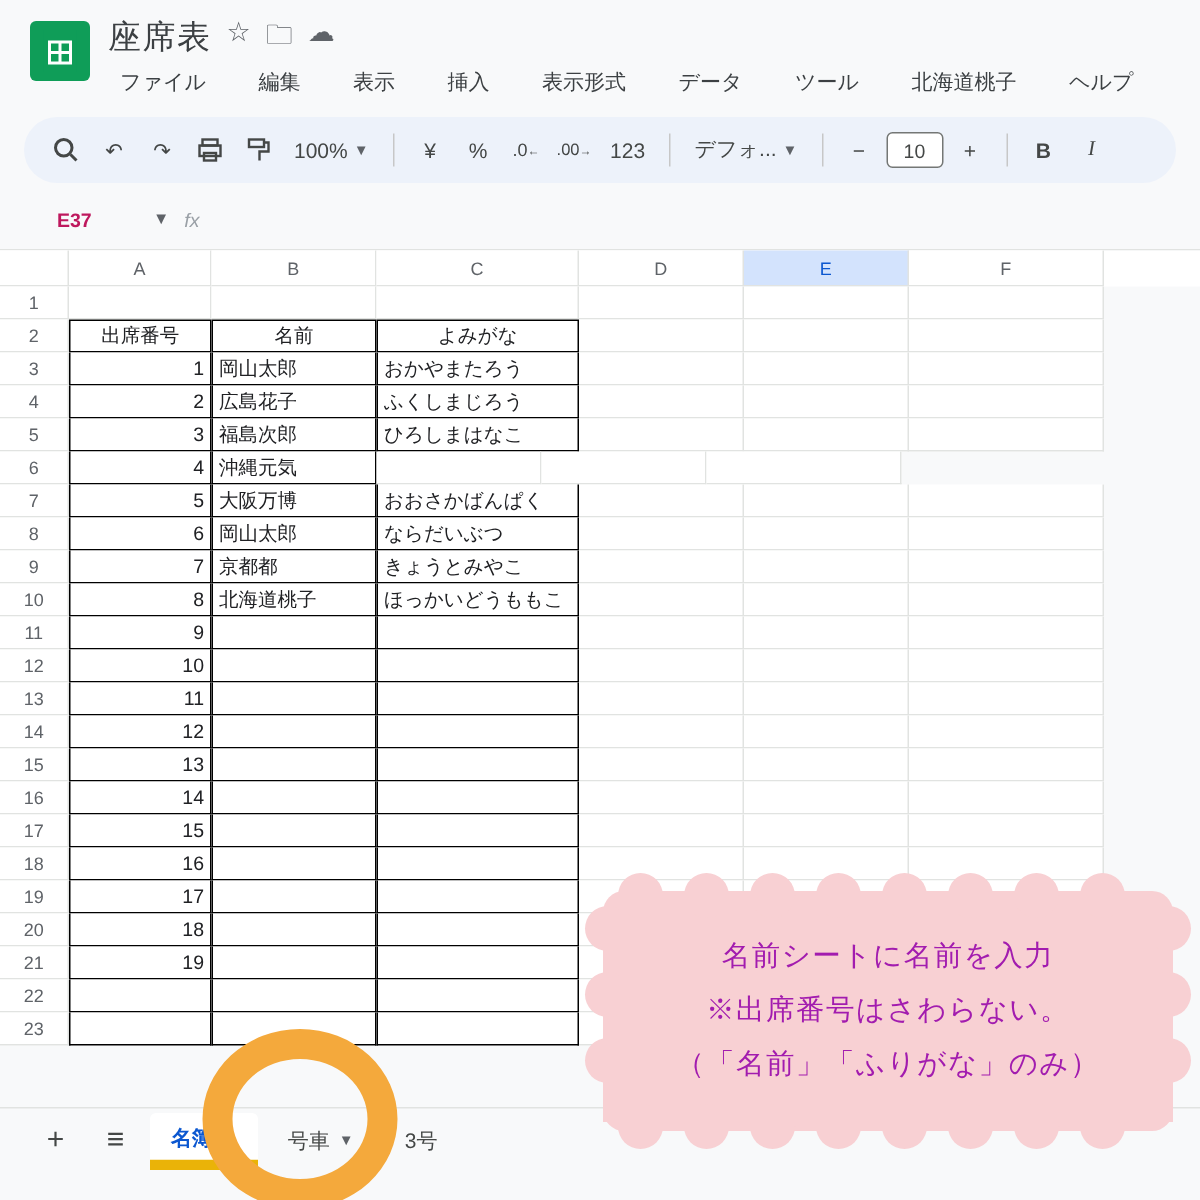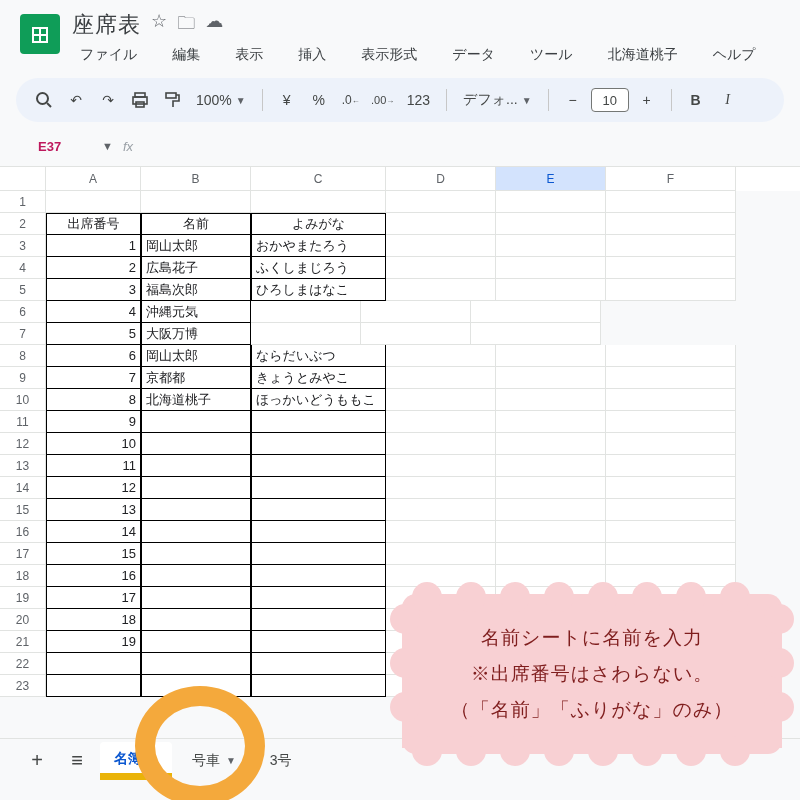--- a/index.html
+++ b/index.html
@@ -56,21 +56,21 @@
   
   .sheet-bar { position:absolute; bottom:18px; left:0; right:0; height:44px; border-top:1px solid #e1e3e1; background:#f8f9fa; display:flex; align-items:center; padding-left:20px; gap:6px; font-size:14px; color:#444746;}
   .sheet-add, .sheet-menu { width:34px; height:34px; display:flex;align-items:center;justify-content:center; font-size:20px; color:#444746; cursor:pointer;}
   .sheet-tab { padding:8px 14px; display:flex; align-items:center; gap:6px; cursor:pointer; border-radius:4px 4px 0 0;}
   .sheet-tab.active { color:#0b57d0; font-weight:bold; background:#fff; border-bottom:7px solid #eab308; padding-bottom:5px;}
 
   
   .anno-circle { position:absolute; left:135px; bottom:-6px; width:130px; height:120px; border:20px solid #f4a93c; border-radius:50%; pointer-events:none; }
 
   
-  .note { position:absolute; right:18px; bottom:46px; width:380px; background:#f8d0d3; border-radius:14px; padding:26px 22px; color:#7f1d1d; font-size:19px; line-height:1.9; letter-spacing:1px;}
+  .note { position:absolute; right:18px; bottom:46px; width:380px; background:#f8d0d3; border-radius:14px; padding:26px 22px; color:#a21caf; font-size:19px; line-height:1.9; letter-spacing:1px;}
   .note::before, .note::after { content:""; position:absolute; width:100%; height:20px; left:0; background:
      radial-gradient(circle at 10px 0, transparent 10px, #f8d0d3 10px) repeat-x; background-size:20px 20px;}
   .bump-row{position:absolute;display:flex;}
   .bump{width:30px;height:30px;border-radius:50%;background:#f8d0d3;}
   .bump-row.top{top:-12px;left:10px;gap:14px;}
   .bump-row.bottom{bottom:-12px;left:10px;gap:14px;}
   .bump-col{position:absolute;display:flex;flex-direction:column;gap:14px;}
   .bump-col.left{left:-12px;top:10px;}
   .bump-col.right{right:-12px;top:10px;}
 
@@ -229,20 +229,21 @@
           <div class="cell wA right blk-l blk-r blk-b">4</div>
           <div class="cell wB blk-l blk-r blk-b">沖縄元気</div>
           <div class="cell wD"></div>
           <div class="cell wE"></div>
           <div class="cell wF"></div>
         </div>
         <div class="row">
           <div class="row-h">7</div>
           <div class="cell wA right blk-l blk-r blk-b">5</div>
           <div class="cell wB blk-l blk-r blk-b">大阪万博</div>
+          <div class="cell wC blk-l blk-r blk-b">おおさかばんぱく</div>
           <div class="cell wD"></div>
           <div class="cell wE"></div>
           <div class="cell wF"></div>
         </div>
         <div class="row">
           <div class="row-h">8</div>
           <div class="cell wA right blk-l blk-r blk-b">6</div>
           <div class="cell wB blk-l blk-r blk-b">岡山太郎</div>
           <div class="cell wC blk-l blk-r blk-b">ならだいぶつ</div>
           <div class="cell wD"></div>

